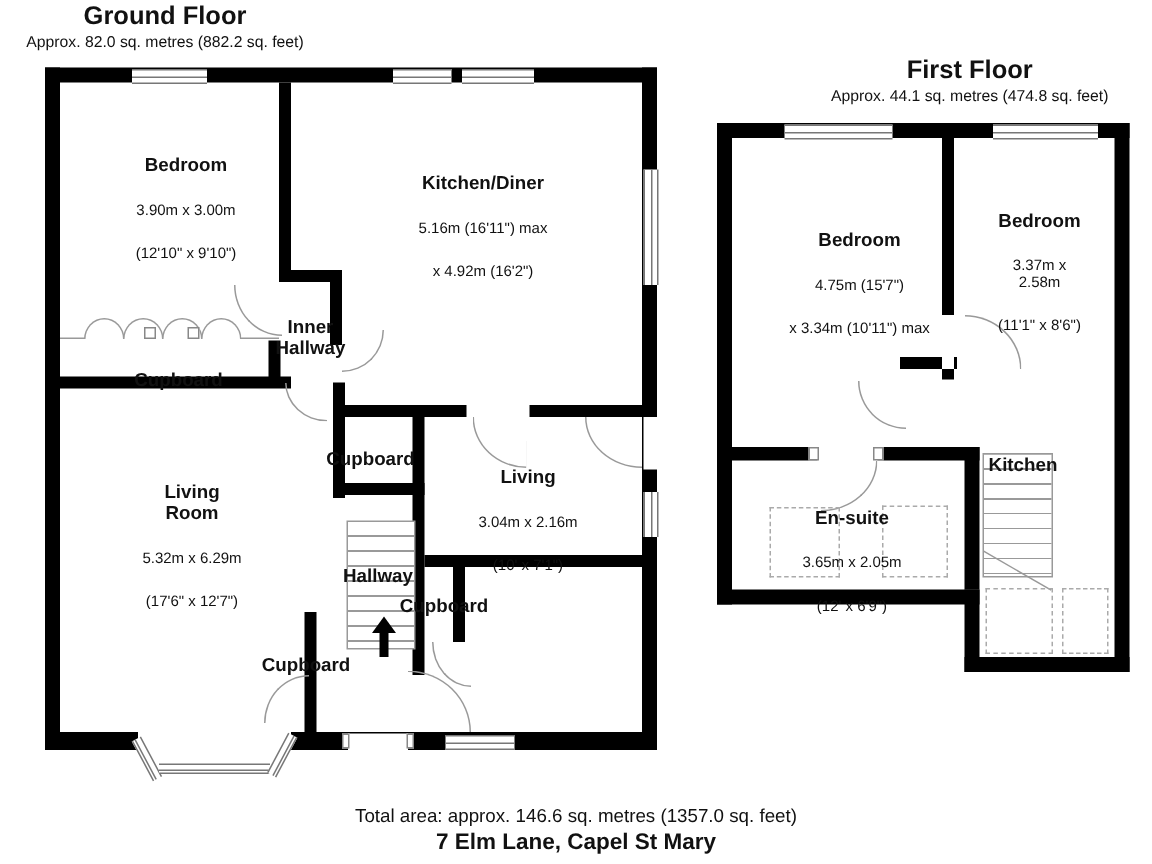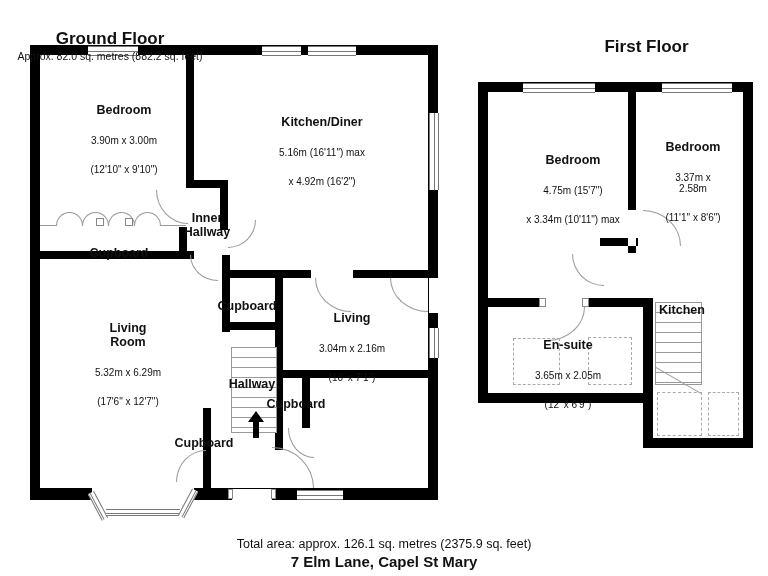--- a/index.html
+++ b/index.html
@@ -36,27 +36,28 @@
   .up-arrow{position:absolute;width:16px;height:28px;}
   .up-arrow::before{content:"";position:absolute;top:0;left:0;width:0;height:0;
     border-left:8px solid transparent;border-right:8px solid transparent;border-bottom:11px solid #000;}
   .up-arrow::after{content:"";position:absolute;top:10px;left:5px;width:6px;height:17px;background:#000;}
 </style>
 </head>
 <body>
 
 <div id="page">
 
-  <div class="hdr" style="left:10px;top:1px;width:200px;margin-top:28px;">
+  <div class="hdr" style="left:10px;top:1px;width:200px;">
     <div class="plan-title">Ground Floor</div>
     <div class="plan-area">Approx. 82.0 sq. metres (882.2 sq. feet)</div>
   </div>
 
   <div class="hdr" style="left:544px;top:37px;width:205px;">
     <div class="plan-title">First Floor</div>
+    <div class="plan-area">Approx. 44.1 sq. metres (474.8 sq. feet)</div>
   </div>
 
   <div class="plan" style="left:30px;top:45px;width:408px;height:475px;">
 
     <div class="w" style="left:0px;top:0px;width:408px;height:10px;"></div>
     <div class="w" style="left:0px;top:0px;width:10px;height:455px;"></div>
     <div class="w" style="left:398px;top:0px;width:10px;height:453px;"></div>
     <div class="w" style="left:0px;top:443px;width:408px;height:12px;"></div>
 
     <div class="w" style="left:156px;top:10px;width:8px;height:127px;"></div>
@@ -199,17 +200,17 @@
       <div class="name">Kitchen</div>
     </div>
     <div class="lbl" style="left:90px;top:238px;">
       <div class="name">En-suite</div>
       <div class="dim">3.65m x 2.05m</div>
       <div class="dim">(12' x 6'9")</div>
     </div>
   </div>
 
   <div class="footer">
-    <div class="footer-line1">Total area: approx. 126.1 sq. metres (2375.9 sq. feet)</div>
+    <div class="footer-line1">Total area: approx. 146.6 sq. metres (1357.0 sq. feet)</div>
     <div class="footer-line2">7 Elm Lane, Capel St Mary</div>
   </div>
 
 </div>
 
 </body></html>

